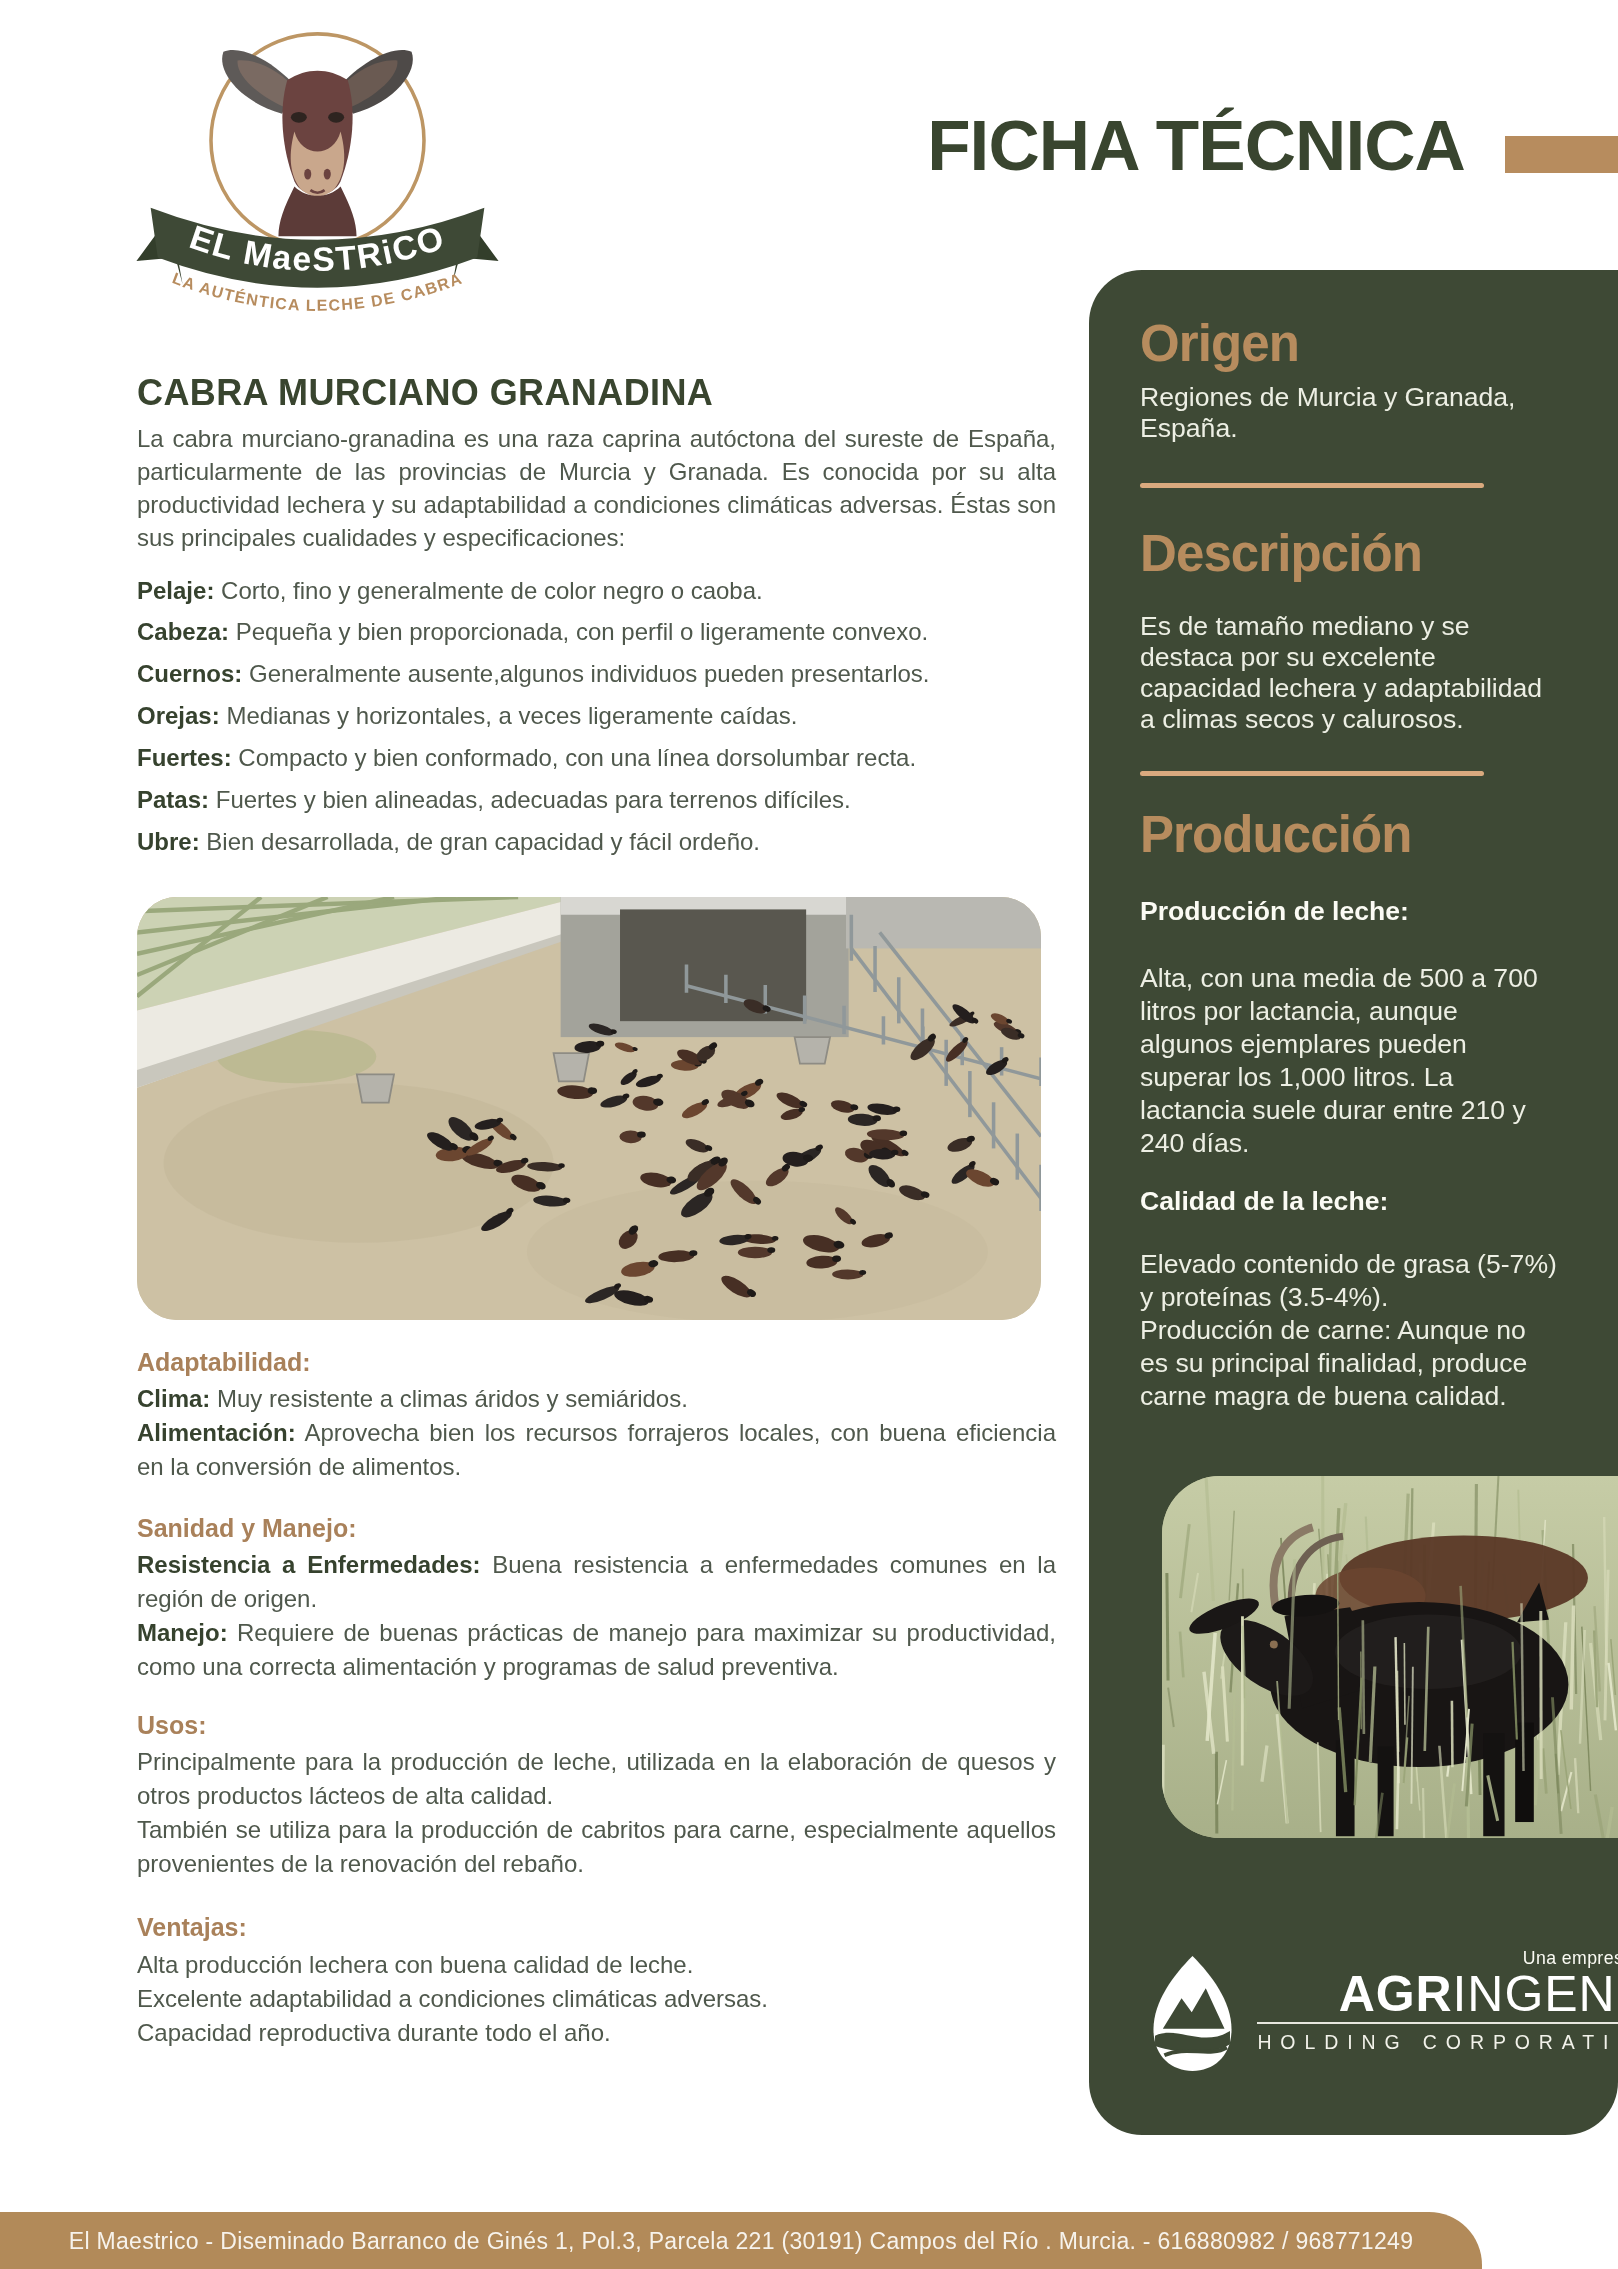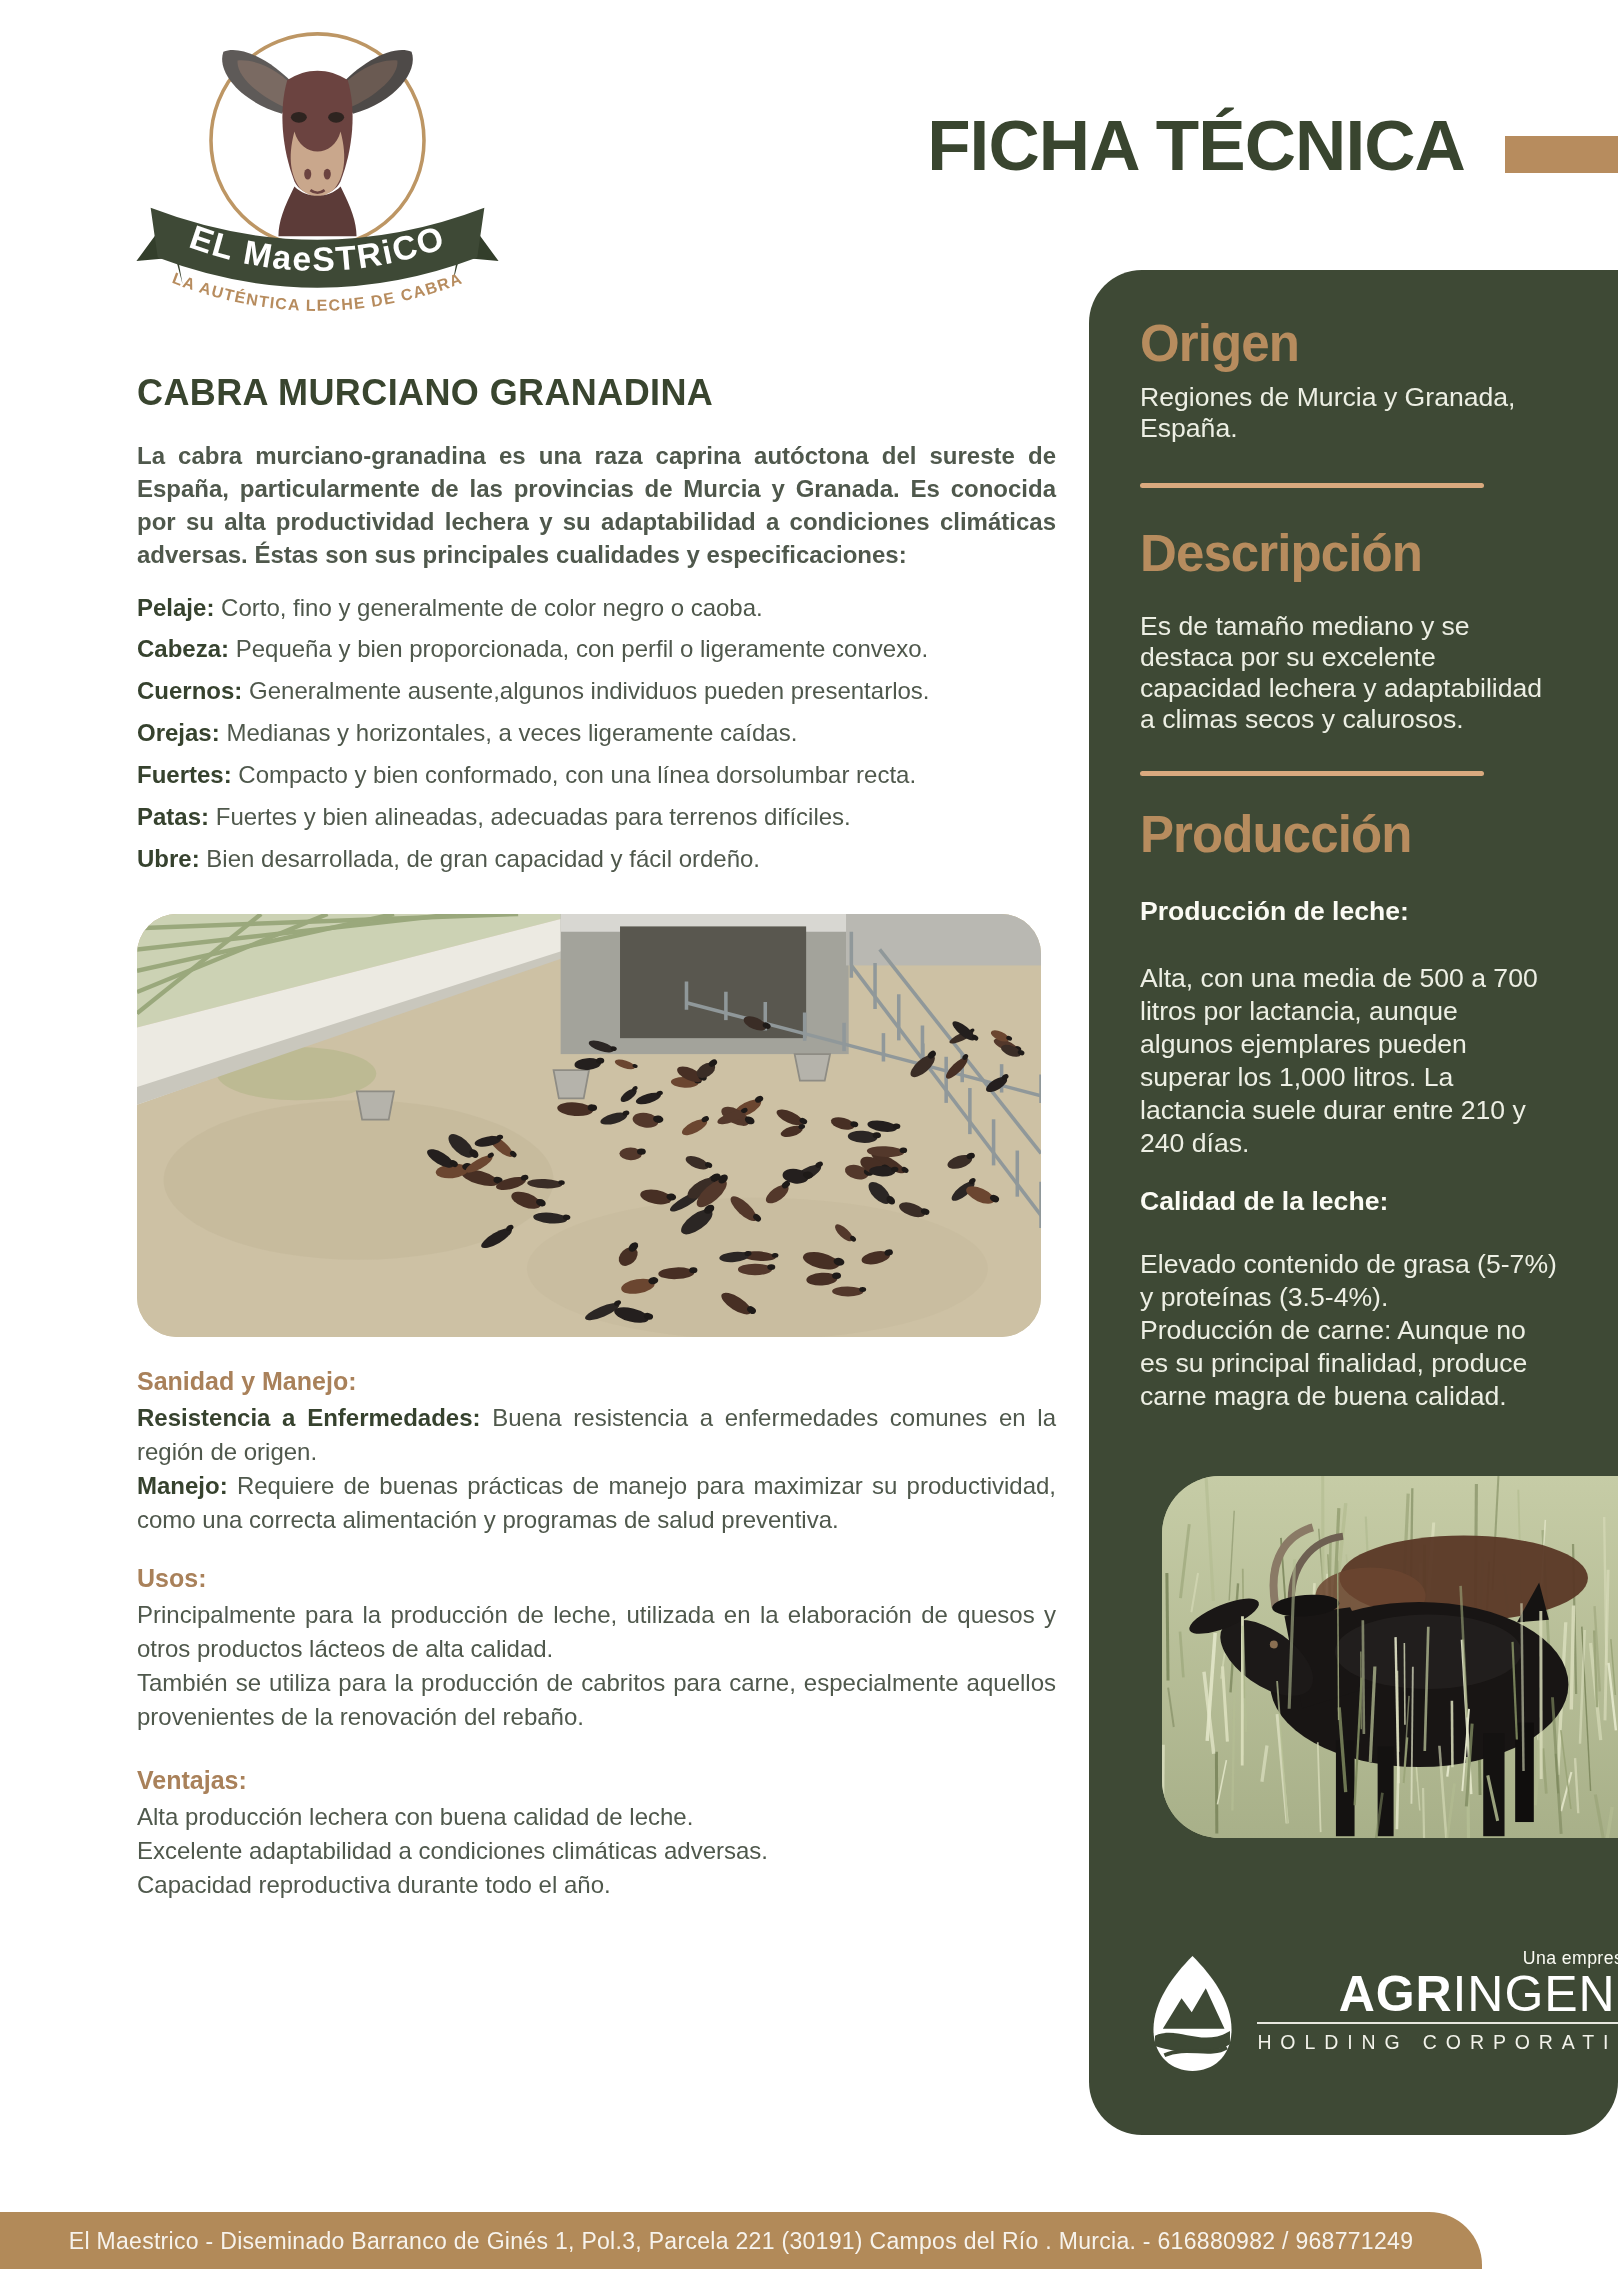--- a/index.html
+++ b/index.html
@@ -28,21 +28,21 @@
     font-size:71px;font-weight:800;letter-spacing:-0.9px;
     color:var(--green-deep);white-space:nowrap;
   }
   .title-accent{
     position:absolute;top:136px;right:0;width:113px;height:37px;
     background:var(--tan);
   }
   
   .main-col{position:absolute;left:137px;top:372px;width:919px;}
   .main-heading{font-size:36px;font-weight:700;color:var(--green-deep);letter-spacing:0.4px;}
-  .intro{margin-top:25px;font-size:24px;line-height:33px;text-align:justify;color:var(--body-text);font-weight:bold;}
+  .intro{margin-top:8px;font-size:24px;line-height:33px;text-align:justify;color:var(--body-text);}
   .features{margin-top:19.5px;list-style:none;}
   .features li{font-size:24px;line-height:33px;margin-bottom:8.9px;color:var(--body-text);}
   .features b,.sec b{color:var(--label-text);font-weight:800;}
   .photo-herd{
     margin-top:39px;width:904px;height:423px;border-radius:40px;overflow:hidden;
     background:#cdc1a4;
   }
   .photo-herd svg{display:block;width:100%;height:100%;}
   .sec{margin-top:28px;}
   .sec h4{font-size:25px;font-weight:800;color:#A9815A;margin-bottom:5.3px;}
@@ -511,20 +511,25 @@
             <ellipse cx="13.981849212240194" cy="-1.6955728515051307" rx="2.967252490133978" ry="2.119466064381413" fill="#1e1a18"></ellipse>
           </g>
           <g transform="translate(932.8,131.8) rotate(39.1)">
             <ellipse rx="15.7" ry="5.5" fill="#241f1e"></ellipse>
             <ellipse cx="14.877680277870967" cy="-2.2005987181328237" rx="3.851047756732441" ry="2.7507483976660296" fill="#1e1a18"></ellipse>
           </g>
         </g>
     </svg>
   </div>
 
+  <div class="sec adapt">
+    <h4>Adaptabilidad:</h4>
+    <p><b>Clima:</b> <span>Muy resistente a climas áridos y semiáridos.</span></p>
+    <p class="just"><b>Alimentación:</b> <span>Aprovecha bien los recursos forrajeros locales, con buena eficiencia en la conversión de alimentos.</span></p>
+  </div>
 
   <div class="sec sanidad">
     <h4>Sanidad y Manejo:</h4>
     <p class="just"><b>Resistencia a Enfermedades:</b> <span>Buena resistencia a enfermedades comunes en la región de origen.</span></p>
     <p class="just"><b>Manejo:</b> <span>Requiere de buenas prácticas de manejo para maximizar su productividad, como una correcta alimentación y programas de salud preventiva.</span></p>
   </div>
 
   <div class="sec usos">
     <h4>Usos:</h4>
     <p class="just">Principalmente para la producción de leche, utilizada en la elaboración de quesos y otros productos lácteos de alta calidad.</p>

